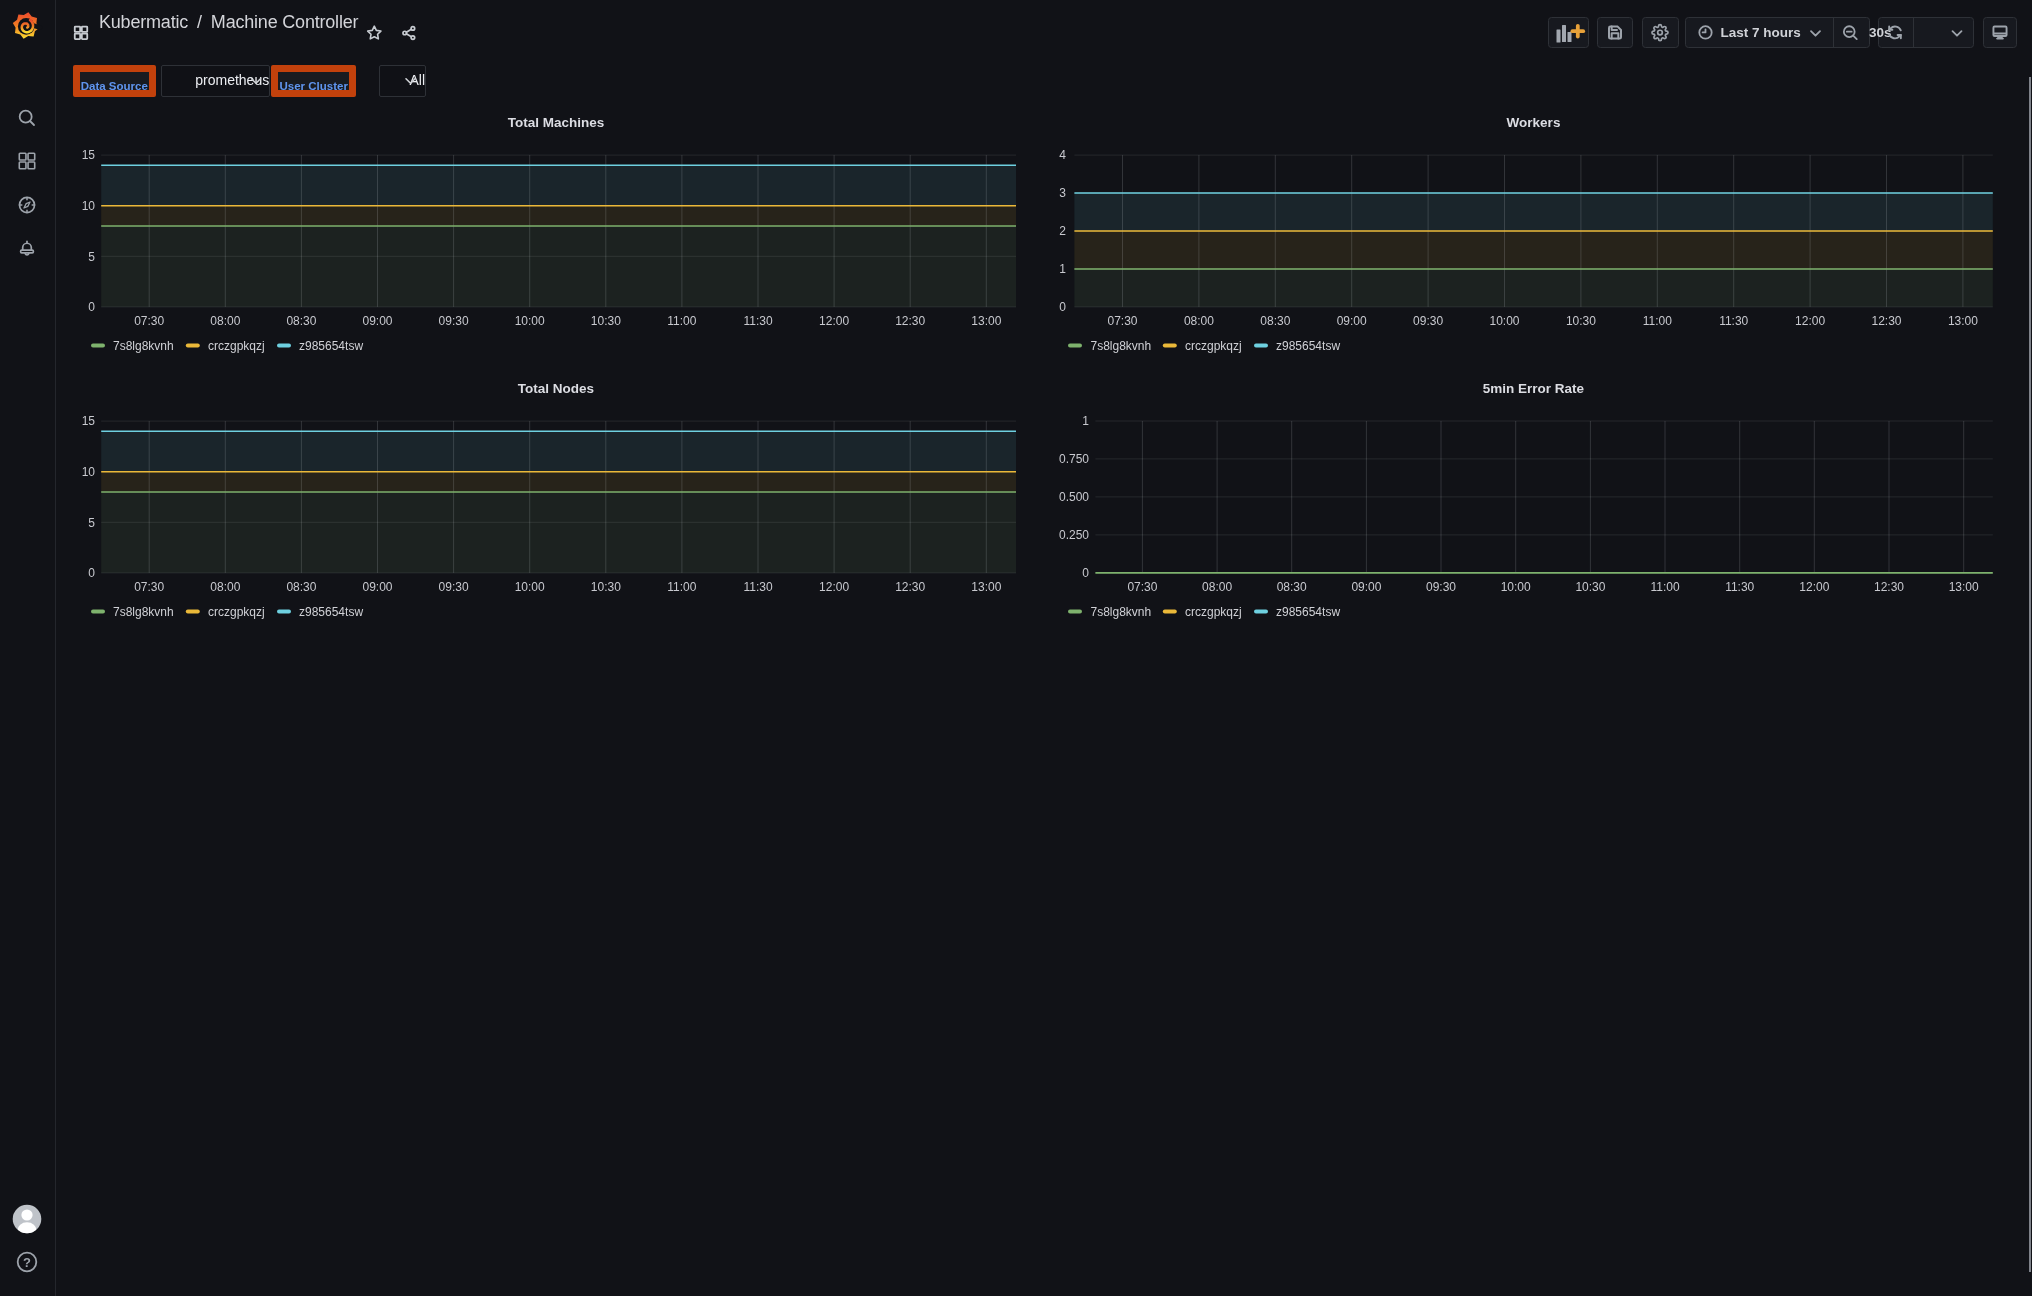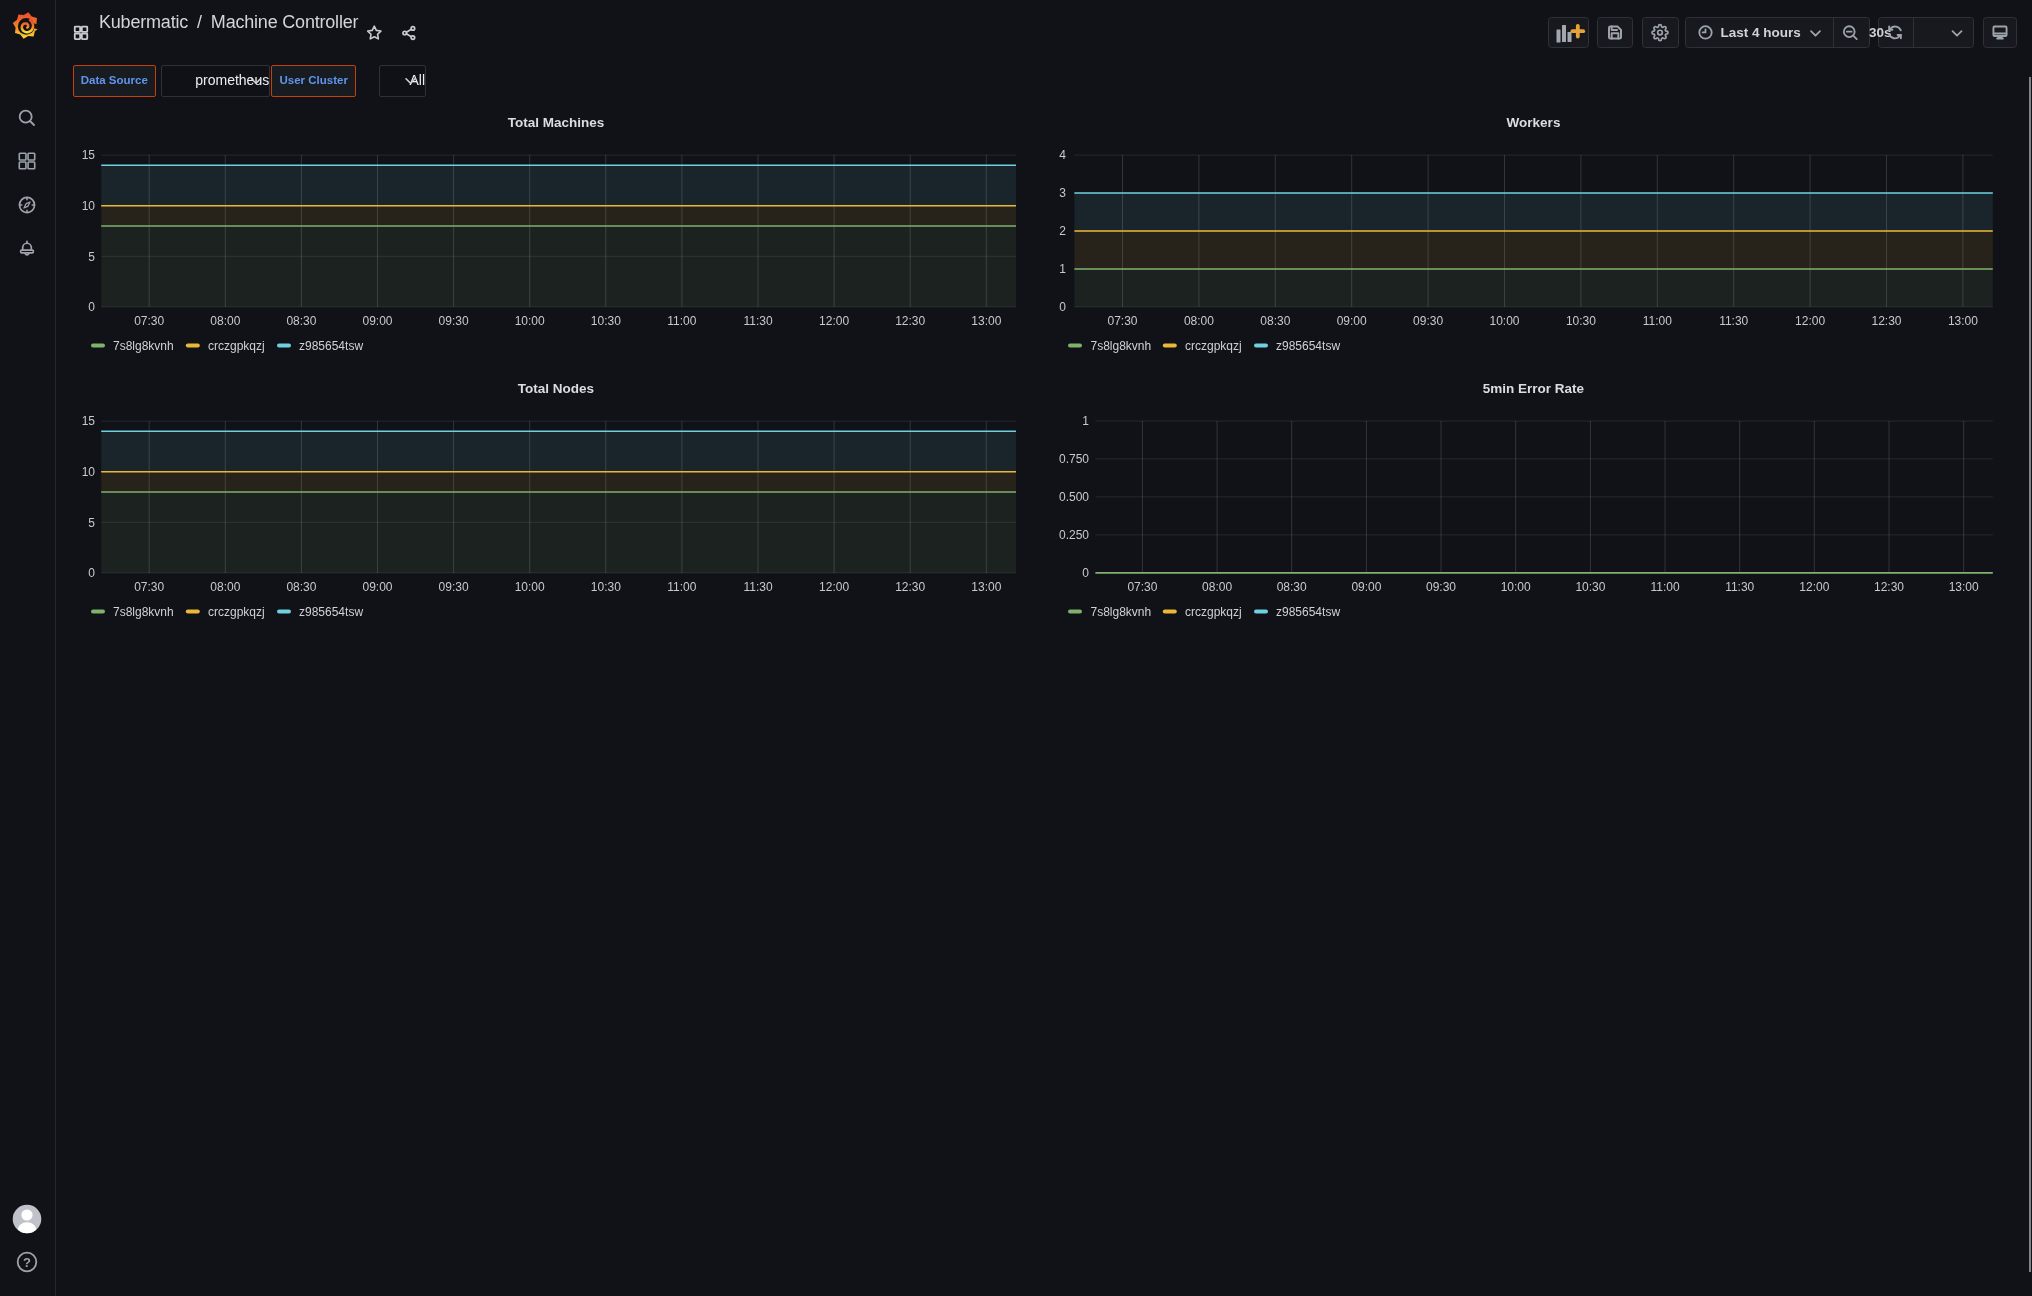--- a/index.html
+++ b/index.html
@@ -10,42 +10,42 @@
 #side { left:0; top:0; width:56px; height:1296px; border-right:1px solid #24262c; }
 
 #crumb { left:99px; top:12px; font-size:18px; color:#d3d4d9; letter-spacing:-0.2px; }
 #crumb .sl { padding:0 9px; }
 .btn { position:absolute; top:17px; height:31.3px; background:#17191f;
   border:1px solid #2e3137; border-radius:3.5px; }
 .grp-div { position:absolute; top:17px; height:31.3px; width:1px; background:#2e3137; }
 .btxt { position:absolute; font-size:13.5px; font-weight:700; color:#d0d2d7; top:25px; }
 
 .vbox { position:absolute; top:65px; height:31.5px; border-radius:2px; }
-.vlab { background:#181b20; border:1px solid #c2410c; color:#5f95ee;
+.vlab { background:#181b20; border:7px solid #c2410c; color:#5f95ee;
   font-size:11.5px; font-weight:700; text-align:center; line-height:29.5px; }
 .vval { background:#101116; border:1px solid #2e3137; color:#eceef2;
   font-size:14px; line-height:29.5px; padding-left:9.5px;text-align:right; }
 svg text.ax { font:12px "Liberation Sans"; fill:#c8c9cf; }
 svg text.leg { font:12px "Liberation Sans"; fill:#d0d1d6; }
 svg text.ptitle { font:700 13.5px "Liberation Sans"; fill:#dcdde3; }
 #sbar { left:2028.5px; top:77px; width:2px; height:1195px; background:#7e828a; }
 </style></head>
 <body>
 <div id="root">
   <div class="abs" id="side"></div>
   <div class="abs" id="crumb">Kubermatic<span class="sl">/</span>Machine Controller</div>
   <div class="btn" style="left:1547.5px;width:41px;"></div>
   <div class="btn" style="left:1597.4px;width:35.3px;"></div>
   <div class="btn" style="left:1641.8px;width:37.2px;"></div>
   <div class="btn" style="left:1685px;width:184.7px;"></div>
   <div class="grp-div" style="left:1833.1px;"></div>
   <div class="btn" style="left:1877.6px;width:96.1px;"></div>
   <div class="grp-div" style="left:1912.7px;"></div>
   <div class="btn" style="left:1982.8px;width:34.3px;"></div>
-  <div class="btxt" style="left:1720.5px;">Last 4 hours</div>
+  <div class="btxt" style="left:1720.5px;">Last 7 hours</div>
   <div class="btxt" style="left:1869px;">30s</div>
   <div class="vbox vlab" style="left:72.5px;width:83.5px;">Data Source</div>
   <div class="vbox vval" style="left:160.8px;width:109.4px;">prometheus</div>
   <div class="vbox vlab" style="left:271px;width:85.4px;">User Cluster</div>
   <div class="vbox vval" style="left:379px;width:47.1px;">All</div>
   <div class="abs" id="sbar"></div>
   <svg class="abs" style="left:0;top:0" width="2032" height="1296">
 
 <defs>
         <linearGradient id="glog" x1="0" y1="0" x2="0" y2="1">

